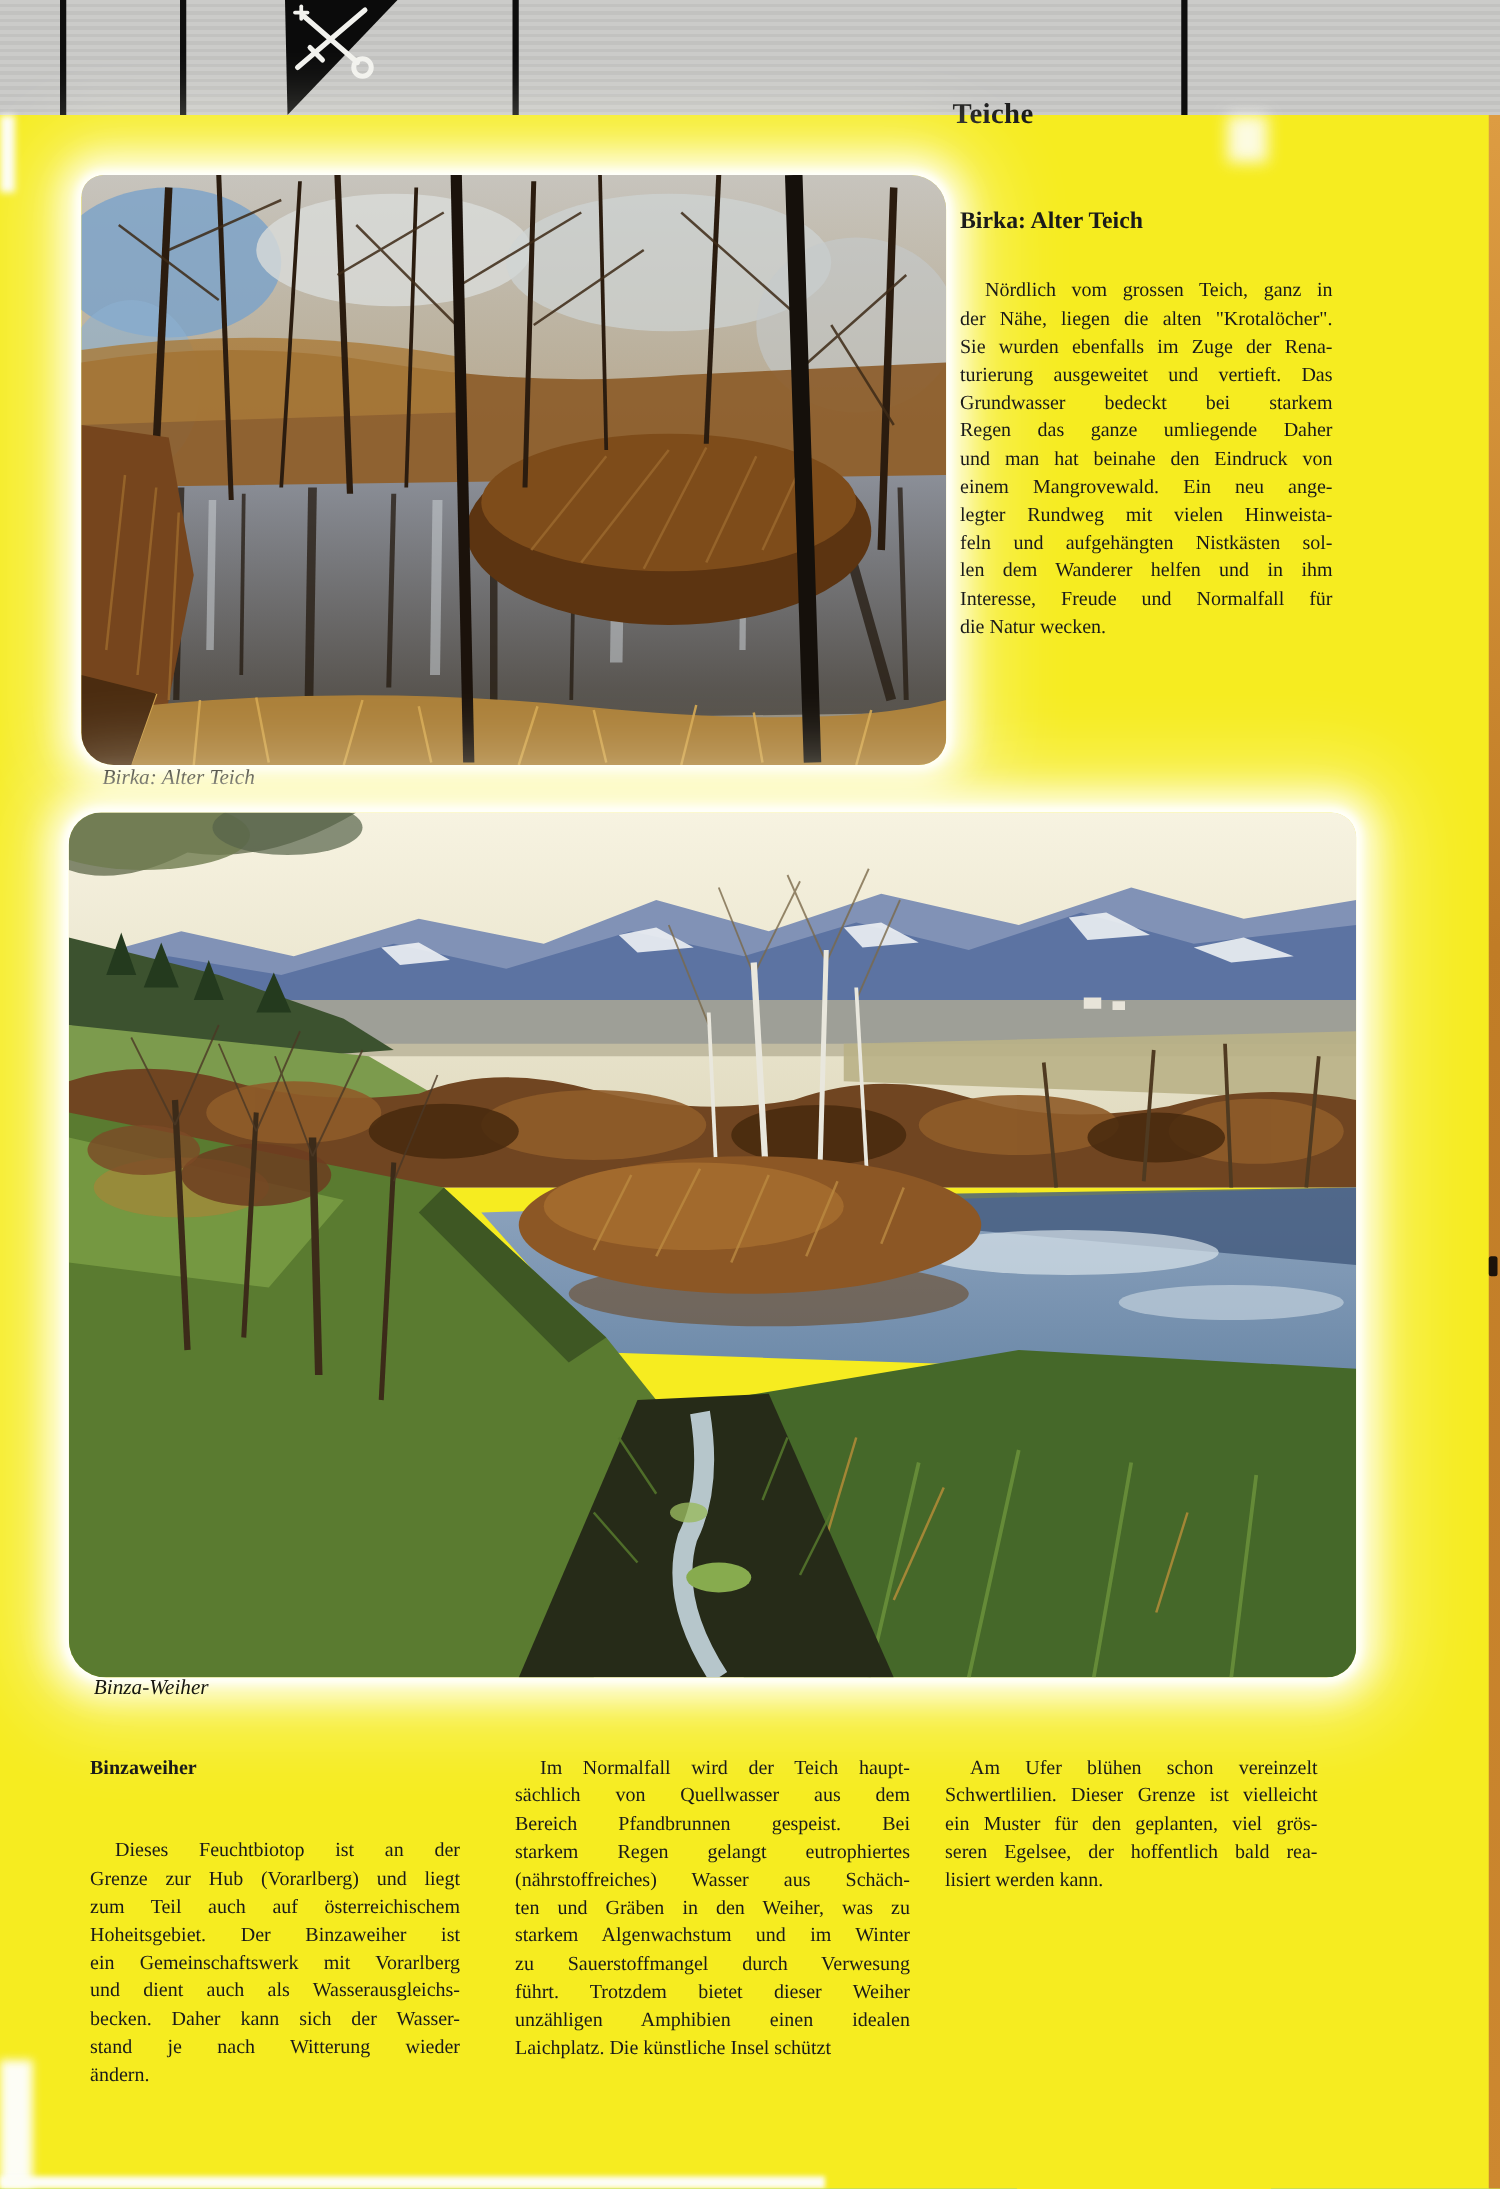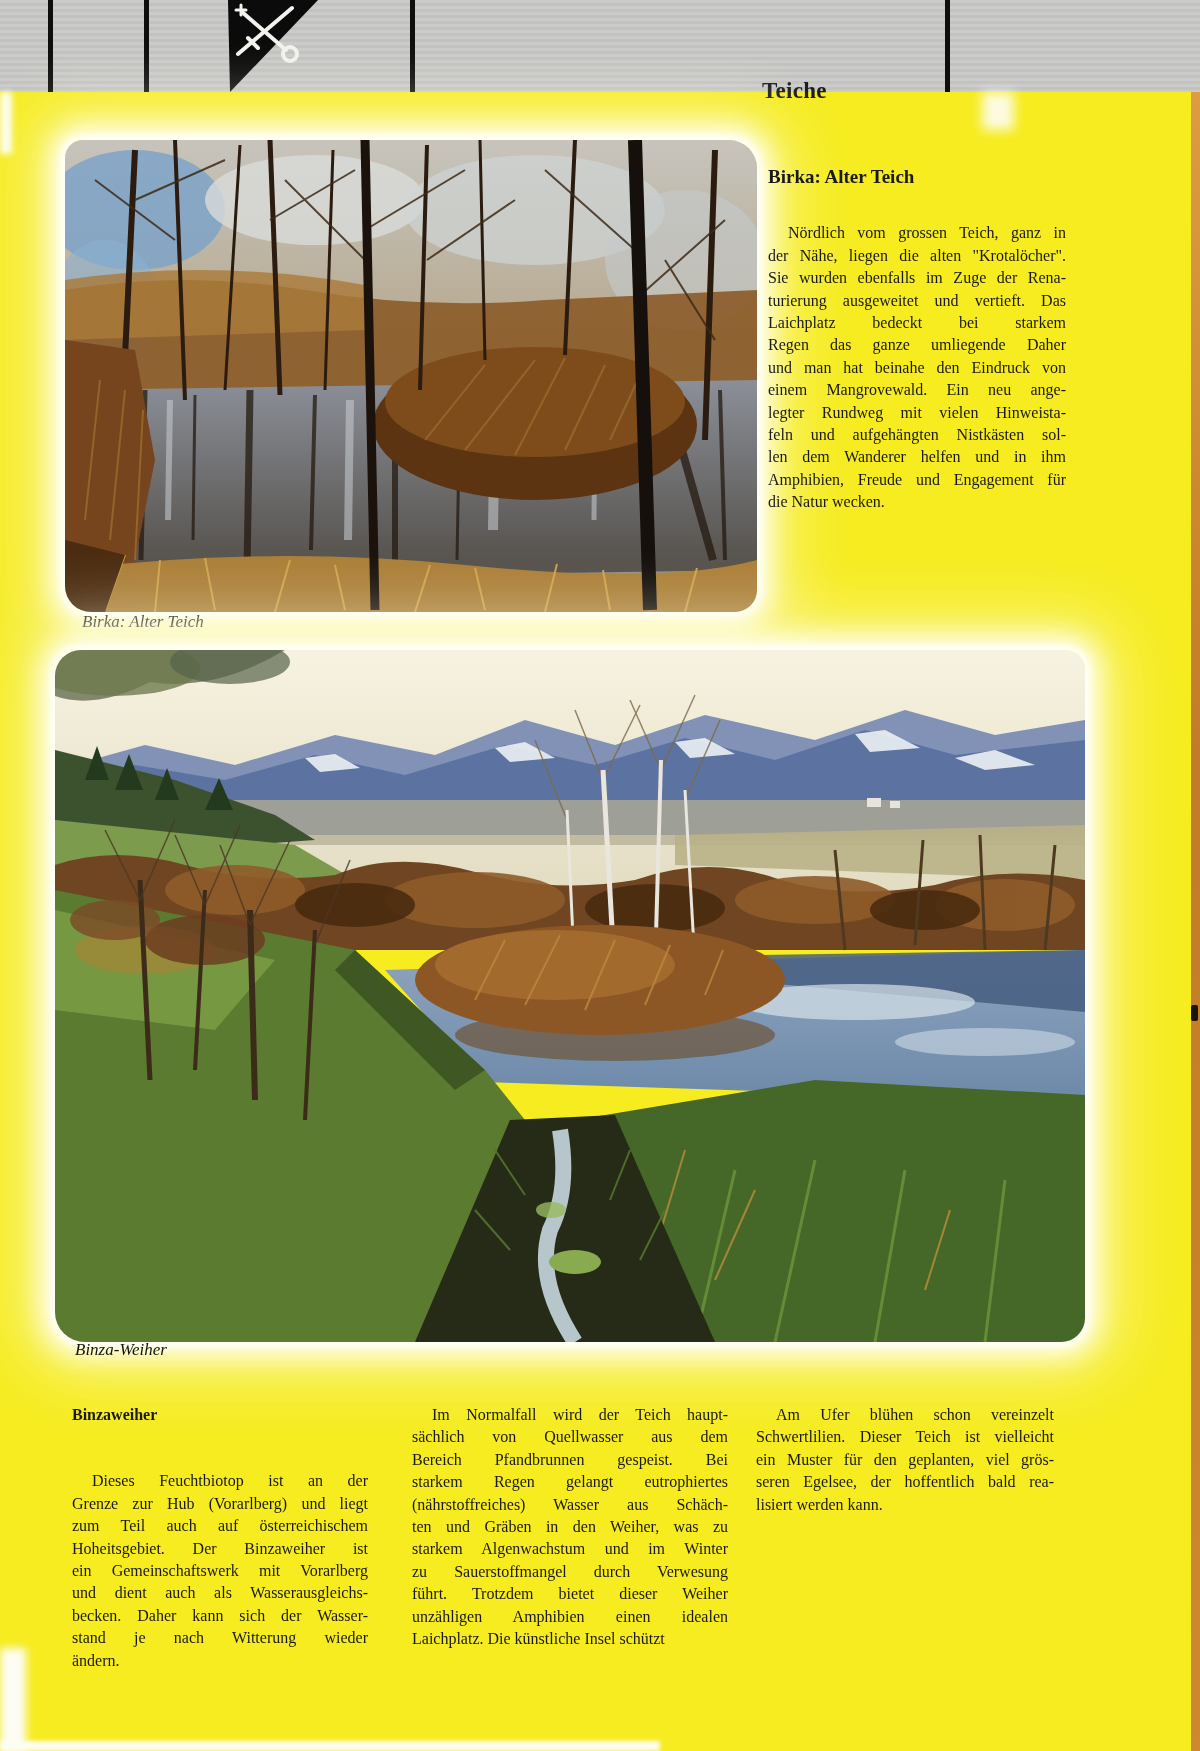--- a/index.html
+++ b/index.html
@@ -174,28 +174,28 @@
   <div class="caption cap1">Birka: Alter Teich</div>
 
   <div class="bodycol col-birka">
     <div class="col-head">Birka: Alter Teich</div>
     <div>
         <div class="para">
           <div class="jline indent">Nördlich vom grossen Teich, ganz in</div>
           <div class="jline">der Nähe, liegen die alten "Krotalöcher".</div>
           <div class="jline">Sie wurden ebenfalls im Zuge der Rena-</div>
           <div class="jline">turierung ausgeweitet und vertieft. Das</div>
-          <div class="jline">Laichplatz bedeckt bei starkem</div>
+          <div class="jline">Grundwasser bedeckt bei starkem</div>
           <div class="jline">Regen das ganze umliegende Daher</div>
           <div class="jline">und man hat beinahe den Eindruck von</div>
           <div class="jline">einem Mangrovewald. Ein neu ange-</div>
           <div class="jline">legter Rundweg mit vielen Hinweista-</div>
           <div class="jline">feln und aufgehängten Nistkästen sol-</div>
           <div class="jline">len dem Wanderer helfen und in ihm</div>
-          <div class="jline">Amphibien, Freude und Engagement für</div>
+          <div class="jline">Interesse, Freude und Normalfall für</div>
           <div class="jline last">die Natur wecken.</div>
         </div>
       </div>
   </div>
 
   <div class="photo photo2">
     <svg viewBox="0 0 1030 692" preserveAspectRatio="none">
       <defs>
         <linearGradient id="p2sky" x1="0" y1="0" x2="0" y2="1">
           <stop offset="0" stop-color="#f7f3e2"></stop>
@@ -356,21 +356,21 @@
           <div class="jline">führt. Trotzdem bietet dieser Weiher</div>
           <div class="jline">unzähligen Amphibien einen idealen</div>
           <div class="jline last">Laichplatz. Die künstliche Insel schützt</div>
         </div>
       </div>
   </div>
   <div class="bodycol col-b3">
     <div>
         <div class="para">
           <div class="jline indent">Am Ufer blühen schon vereinzelt</div>
-          <div class="jline">Schwertlilien. Dieser Teich ist vielleicht</div>
+          <div class="jline">Schwertlilien. Dieser Grenze ist vielleicht</div>
           <div class="jline">ein Muster für den geplanten, viel grös-</div>
           <div class="jline">seren Egelsee, der hoffentlich bald rea-</div>
           <div class="jline last">lisiert werden kann.</div>
         </div>
       </div>
   </div>
 
 </div>
 
 </body></html>

